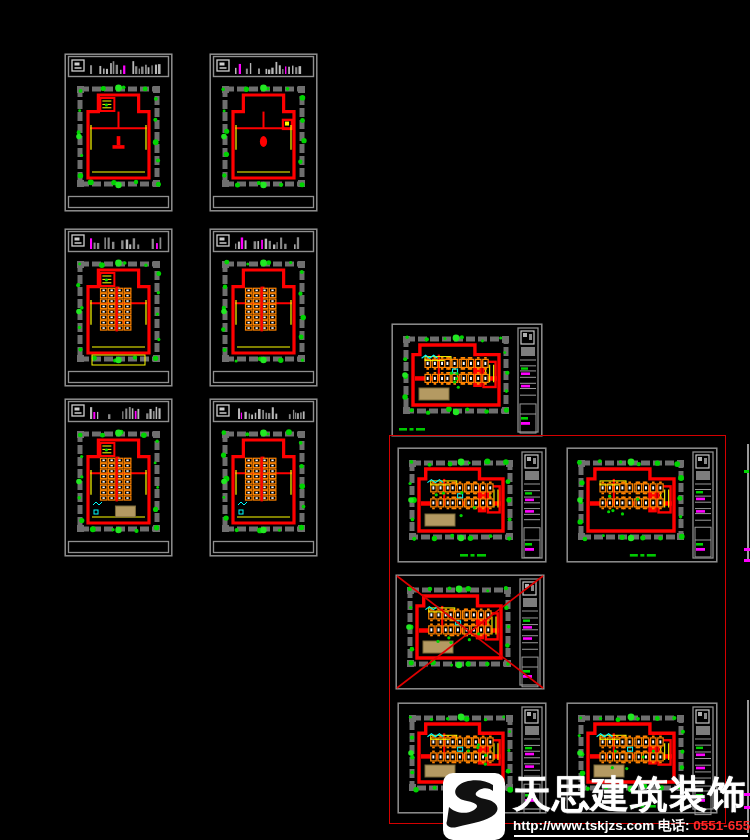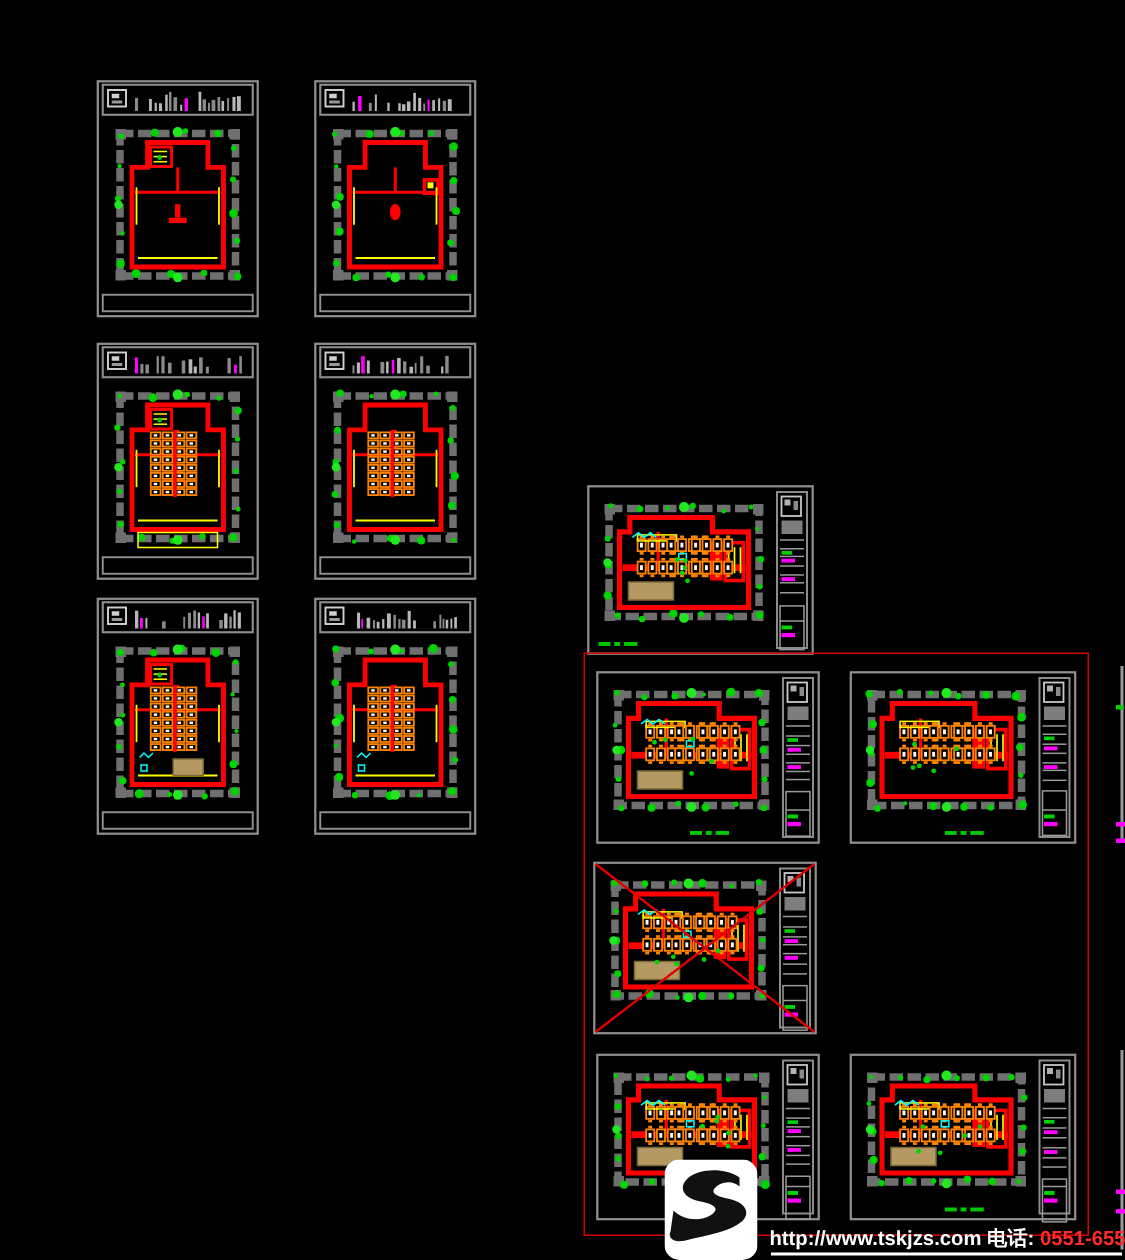--- a/index.html
+++ b/index.html
@@ -1839,16 +1839,17 @@
         C9 19 13 26 24 28
         C34 30 37 33 31 37
         C23 42 12 40 6 34
         L4 48
         C2 52 6 56 14 54
         C30 50 44 48 52 41
         C58 35 53 28 42 26
         C32 24 30 21 36 17
         C41 14 47 15 50 18 Z"></path>
     </svg>
+    <div id="brand-text">天思建筑装饰</div>
     <div id="sub-line"><span>http://www.tskjzs.com</span><span> 电话: </span><span class="phone">0551-65568226</span></div>
     <div id="underline"></div>
   </div>
 </div>
 
 </body></html>

